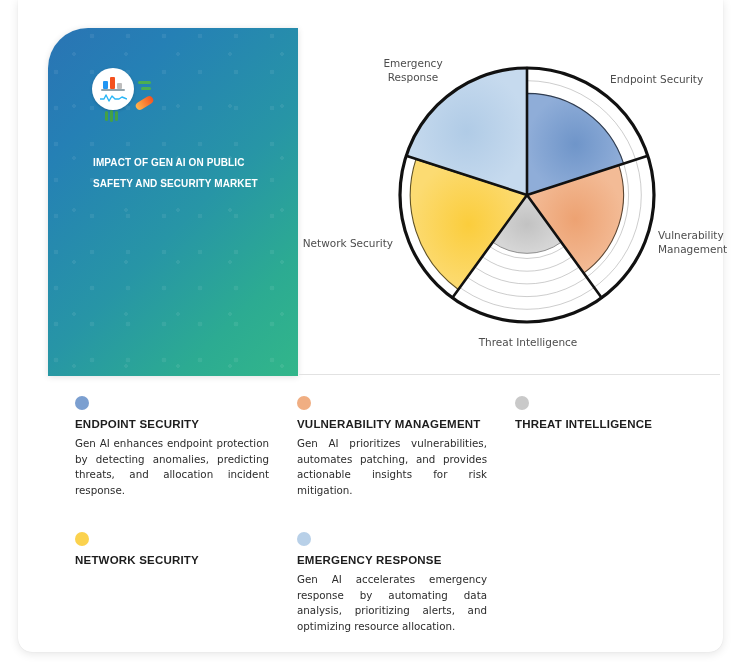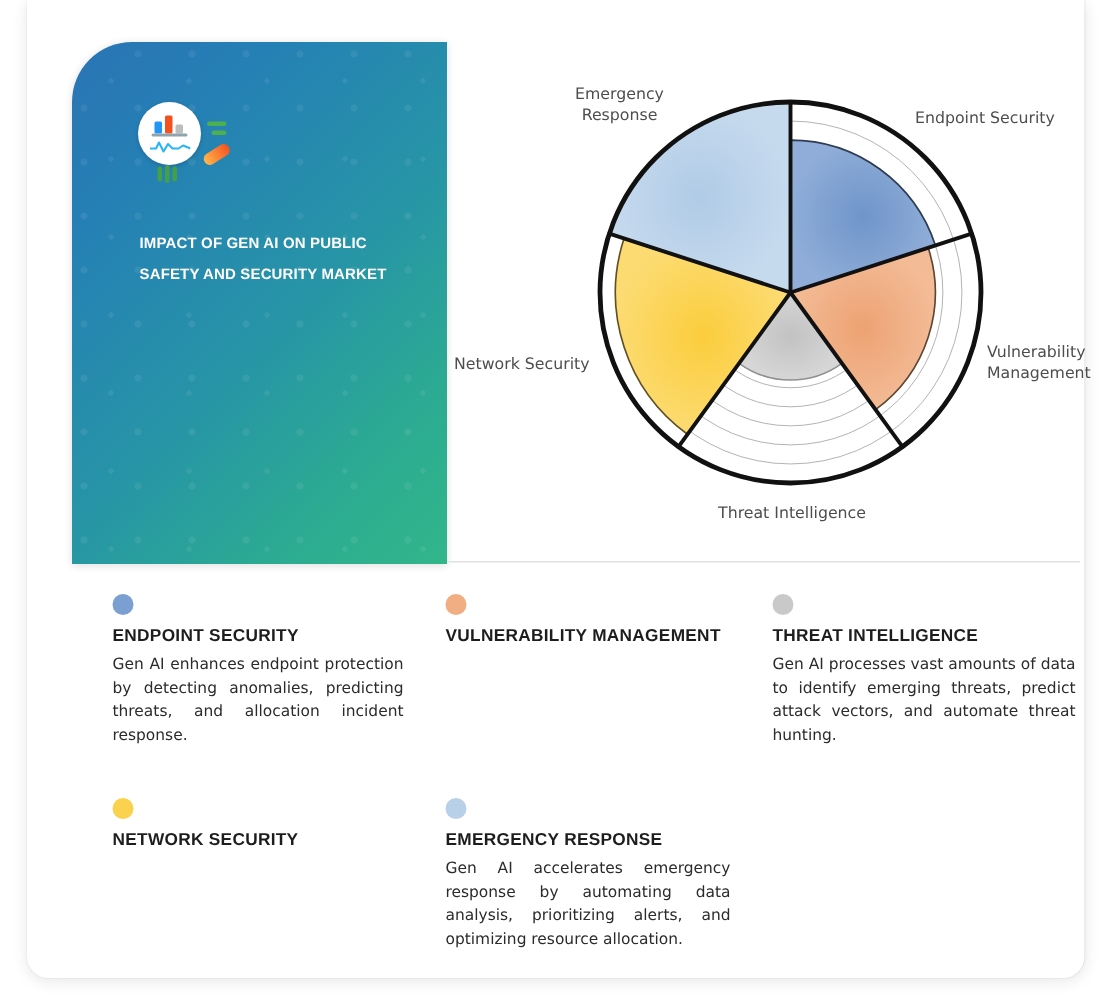--- a/index.html
+++ b/index.html
@@ -279,26 +279,26 @@
     <div class="legend-row" style="margin-bottom:34px;">
       <div class="legend-item" style="width:222px;padding-right:28px;">
         <div class="legend-dot" style="background:#7b9fd0;"></div>
         <div class="legend-title">ENDPOINT SECURITY</div>
         <div class="legend-desc">Gen AI enhances endpoint protection by detecting anomalies, predicting threats, and allocation incident response.</div>
       </div>
 
       <div class="legend-item" style="width:218px;padding-right:28px;">
         <div class="legend-dot" style="background:#f0ae82;"></div>
         <div class="legend-title">VULNERABILITY MANAGEMENT</div>
+        <div class="legend-desc">Gen AI prioritizes vulnerabilities, automates patching, and provides actionable insights for risk mitigation.</div>
       </div>
 
       <div class="legend-item" style="width:220px;padding-right:18px;">
         <div class="legend-dot" style="background:#c9c9c9;"></div>
         <div class="legend-title">THREAT INTELLIGENCE</div>
-        <div class="legend-desc">Gen AI processes vast amounts of data to identify emerging threats, predict attack vectors, and automate threat hunting.</div>
       </div>
     </div>
 
     <div class="legend-row">
       <div class="legend-item" style="width:222px;padding-right:28px;">
         <div class="legend-dot" style="background:#fbd24e;"></div>
         <div class="legend-title">NETWORK SECURITY</div>
       </div>
 
       <div class="legend-item" style="width:218px;padding-right:28px;">

